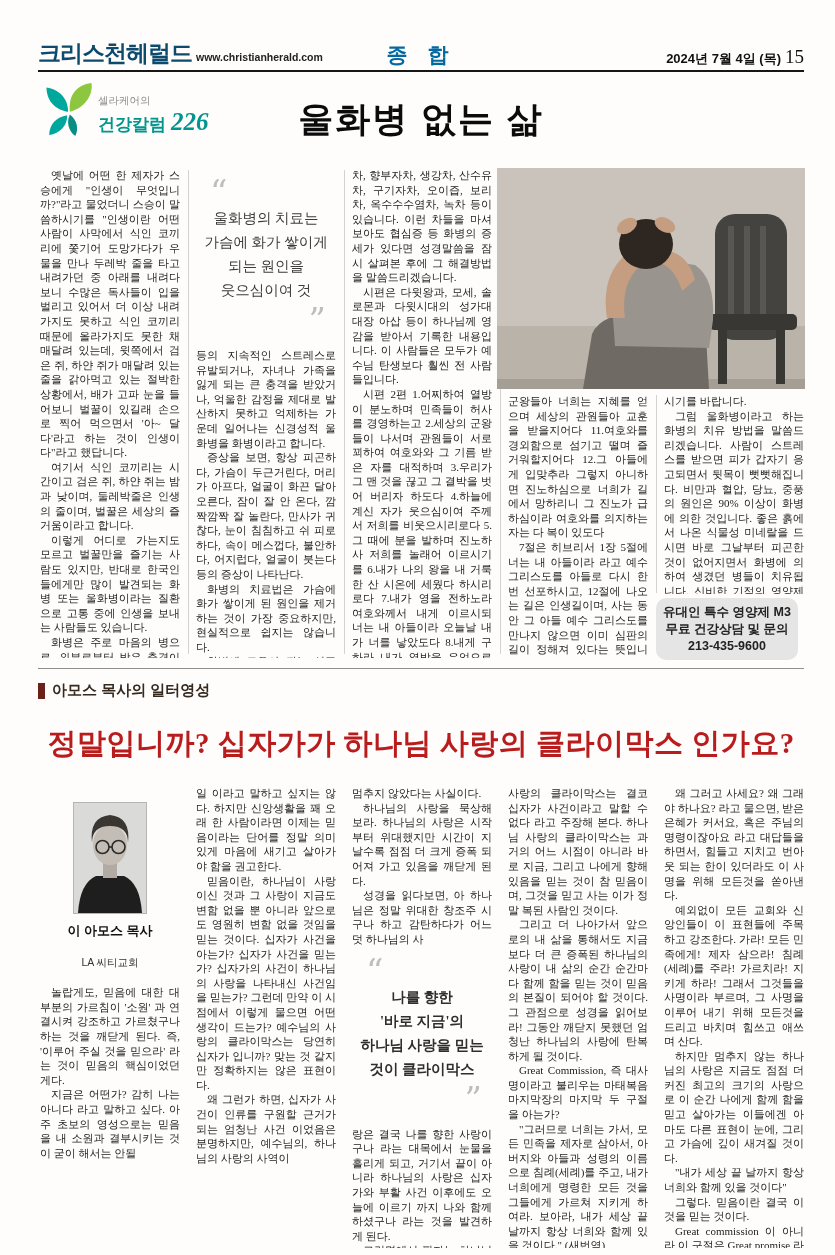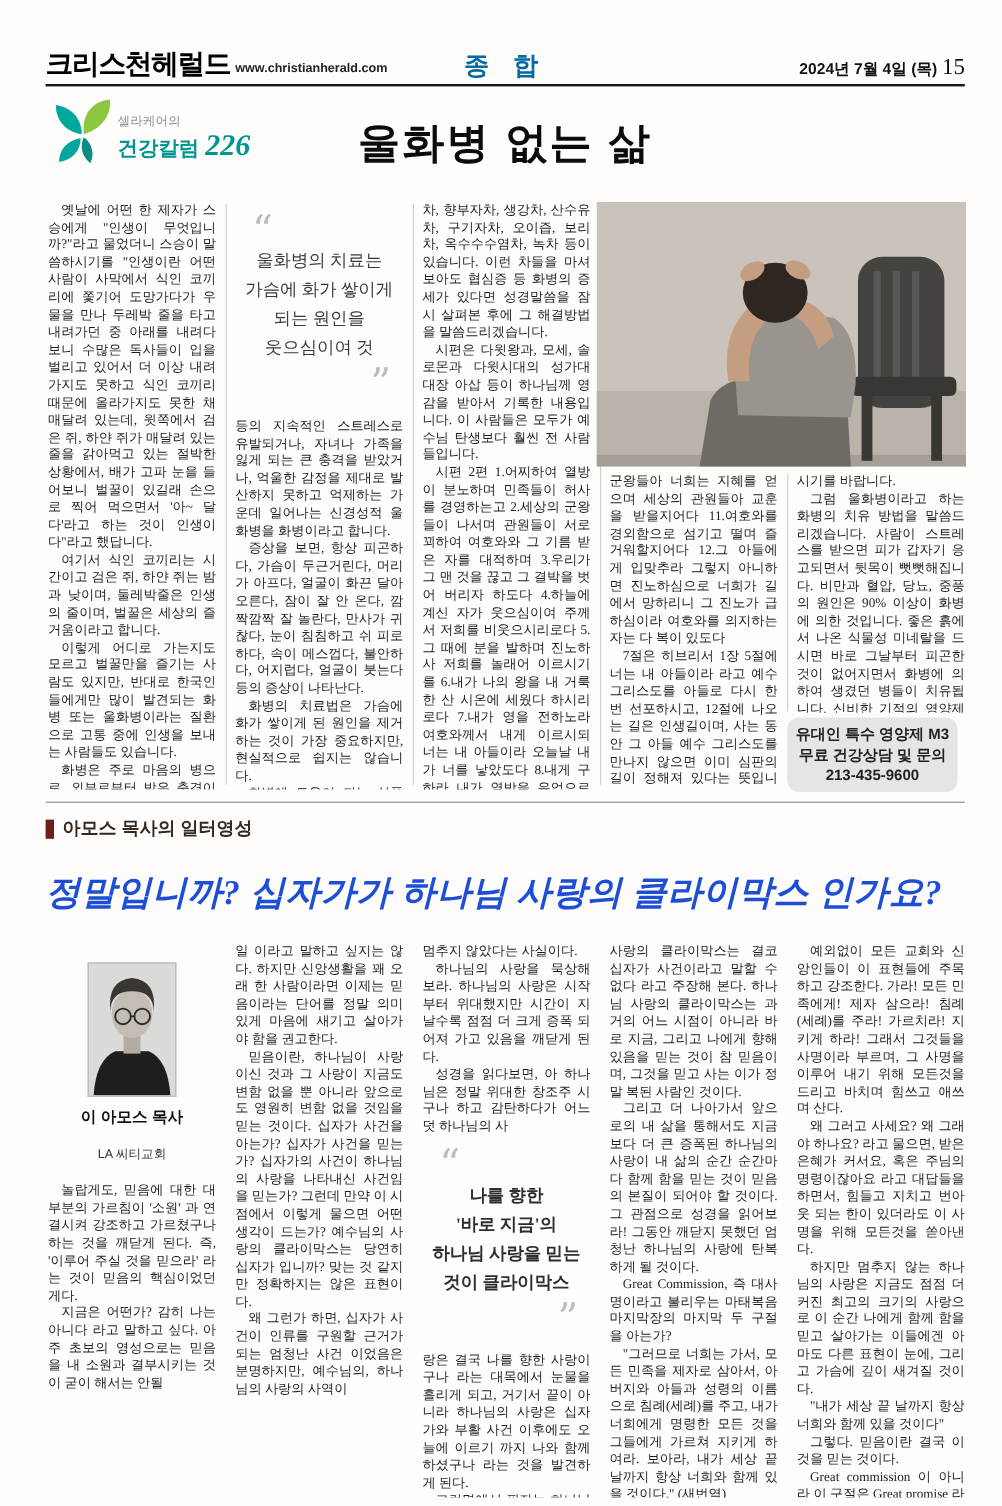--- a/index.html
+++ b/index.html
@@ -3,21 +3,21 @@
 <meta charset="utf-8">
 <style>
   html,body { margin:0; padding:0; background:#888; }
   .page { position:relative; width:835px; height:1255px; background:#fefdfb;
           font-family:"Liberation Serif","DejaVu Serif",serif; color:#1e1e1e; overflow:hidden; }
 
   
   .header { position:absolute; left:38px; top:40px; width:766px; height:30px;
             border-bottom:2px solid #161616; }
   .logo { position:absolute; left:0; top:-2px; font-family:"Liberation Sans",sans-serif;
-          font-weight:900; font-size:23px; letter-spacing:-1px; color:#000000; }
+          font-weight:900; font-size:23px; letter-spacing:-1px; color:#0c4a6e; }
   .website { position:absolute; left:158px; top:11px; font-size:10.5px;
              font-family:"Liberation Sans",sans-serif; color:#222; font-weight:bold; }
   .section-label { position:absolute; left:50%; transform:translateX(-50%); top:1px;
                    font-size:21px; font-weight:900; letter-spacing:7px;
                    font-family:"Liberation Sans",sans-serif; color:#0369a1; }
   .dateline { position:absolute; right:0; top:6px; font-size:13px; font-weight:bold;
               font-family:"Liberation Sans",sans-serif; color:#111;text-align:right; }
   .pageno { font-family:"Liberation Serif",serif; font-size:19px; font-weight:normal; margin-left:4px; }
 
   
@@ -26,22 +26,22 @@
   .badge-brand { color:#8d8d8d; font-size:10.5px; font-family:"Liberation Sans",sans-serif; }
   .badge-row { display:flex; align-items:baseline; }
   .badge-name { color:#00968f; font-size:17px; font-weight:800; font-family:"Liberation Sans",sans-serif; }
   .badge-num { color:#00968f; font-size:25px; font-weight:800; font-style:italic; margin-left:5px;
                font-family:"Liberation Serif",serif; }
 
   
   .title1 { position:absolute; left:38px; width:766px; top:96px; text-align:center;
             font-size:35px; font-weight:900; font-family:"Liberation Sans",sans-serif;
             letter-spacing:2px; color:#0b0b0b; }
-  .title2 { position:absolute; left:38px; width:766px; top:724px; text-align:left;
-            font-size:29px; font-weight:600; color:#1d4ed8; letter-spacing:0.5px;font-style:italic; }
+  .title2 { position:absolute; left:38px; width:766px; top:724px; text-align:center;
+            font-size:29px; font-weight:600; color:#b91c1c; letter-spacing:0.5px; }
 
   
   .col { position:absolute; width:140px; font-size:11px; line-height:14.6px;
          text-align:justify; word-break:break-all; overflow:hidden; color:#1c1c1c; }
   .col p { margin:0; text-indent:11px; }
   .cont .paras p:first-child { text-indent:0; }
 
   .a1c1 { left:40px;  top:168px; height:490px; }
   .a1c2 { left:196px; top:168px; height:490px; }
   .a1c3 { left:352px; top:168px; height:490px; }
@@ -272,22 +272,22 @@
     <div class="paras">
         <p>사랑의 클라이막스는 결코 십자가 사건이라고 말할 수 없다 라고 주장해 본다. 하나님 사랑의 클라이막스는 과거의 어느 시점이 아니라 바로 지금, 그리고 나에게 향해 있음을 믿는 것이 참 믿음이며, 그것을 믿고 사는 이가 정말 복된 사람인 것이다.</p>
         <p>그리고 더 나아가서 앞으로의 내 삶을 통해서도 지금보다 더 큰 증폭된 하나님의 사랑이 내 삶의 순간 순간마다 함께 함을 믿는 것이 믿음의 본질이 되어야 할 것이다. 그 관점으로 성경을 읽어보라! 그동안 깨닫지 못했던 엄청난 하나님의 사랑에 탄복하게 될 것이다.</p>
         <p>Great Commission, 즉 대사명이라고 불리우는 마태복음 마지막장의 마지막 두 구절을 아는가?</p>
         <p>"그러므로 너희는 가서, 모든 민족을 제자로 삼아서, 아버지와 아들과 성령의 이름으로 침례(세례)를 주고, 내가 너희에게 명령한 모든 것을 그들에게 가르쳐 지키게 하여라. 보아라, 내가 세상 끝 날까지 항상 너희와 함께 있을 것이다." (새번역)</p>
       </div>
   </div>
 
   <div class="col a2c5">
     <div class="paras">
+        <p>왜 그러고 사세요? 왜 그래야 하나요? 라고 물으면, 받은 은혜가 커서요, 혹은 주님의 명령이잖아요 라고 대답들을 하면서, 힘들고 지치고 번아웃 되는 한이 있더라도 이 사명을 위해 모든것을 쏟아낸다.</p>
         <p>예외없이 모든 교회와 신앙인들이 이 표현들에 주목하고 강조한다. 가라! 모든 민족에게! 제자 삼으라! 침례 (세례)를 주라! 가르치라! 지키게 하라! 그래서 그것들을 사명이라 부르며, 그 사명을 이루어 내기 위해 모든것을 드리고 바치며 힘쓰고 애쓰며 산다.</p>
-        <p>왜 그러고 사세요? 왜 그래야 하나요? 라고 물으면, 받은 은혜가 커서요, 혹은 주님의 명령이잖아요 라고 대답들을 하면서, 힘들고 지치고 번아웃 되는 한이 있더라도 이 사명을 위해 모든것을 쏟아낸다.</p>
         <p>하지만 멈추지 않는 하나님의 사랑은 지금도 점점 더 커진 최고의 크기의 사랑으로 이 순간 나에게 함께 함을 믿고 살아가는 이들에겐 아마도 다른 표현이 눈에, 그리고 가슴에 깊이 새겨질 것이다.</p>
         <p>"내가 세상 끝 날까지 항상 너희와 함께 있을 것이다"</p>
         <p>그렇다. 믿음이란 결국 이것을 믿는 것이다.</p>
         <p>Great commission 이 아니라 이 구절은 Great promise 라고 해야 더 정확하지 않을까.</p>
       </div>
   </div>
 
 </div>
 
 </body></html>

